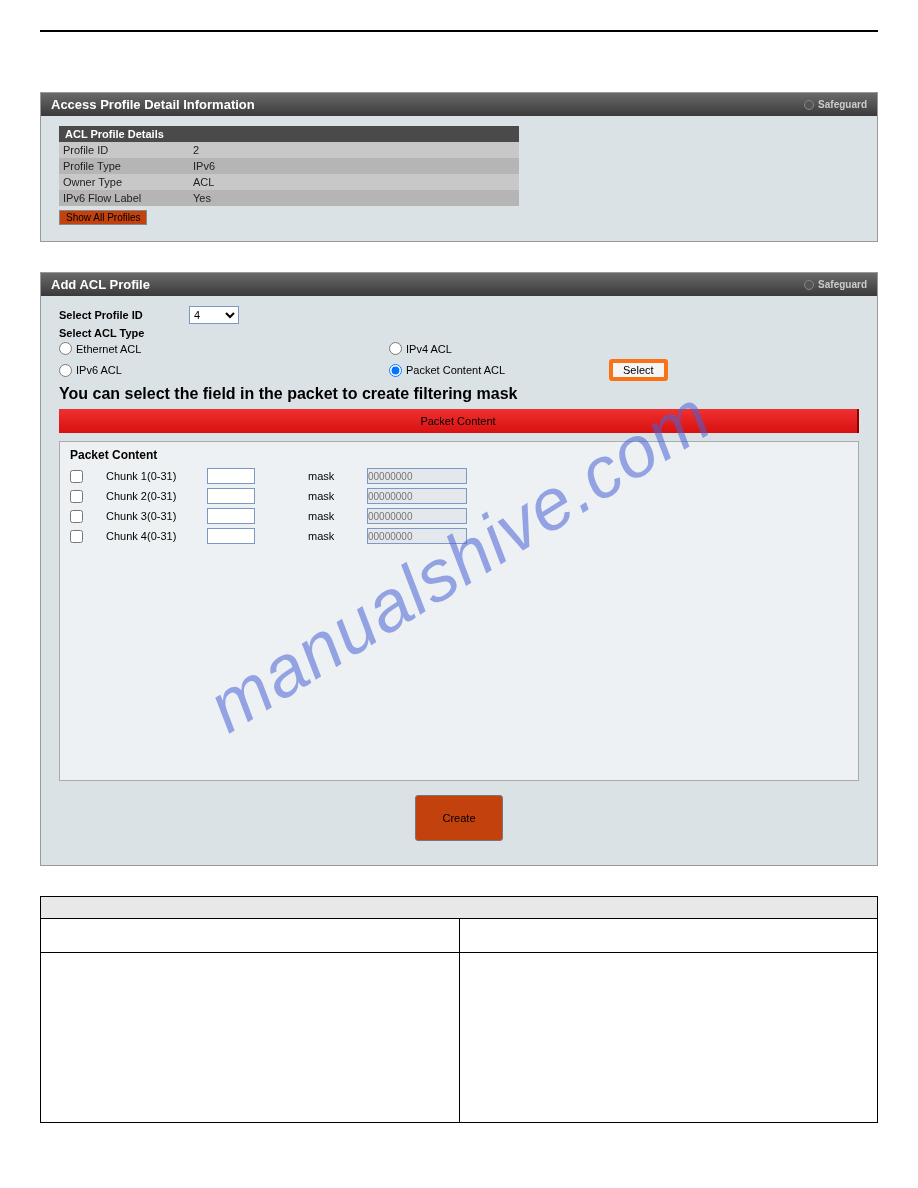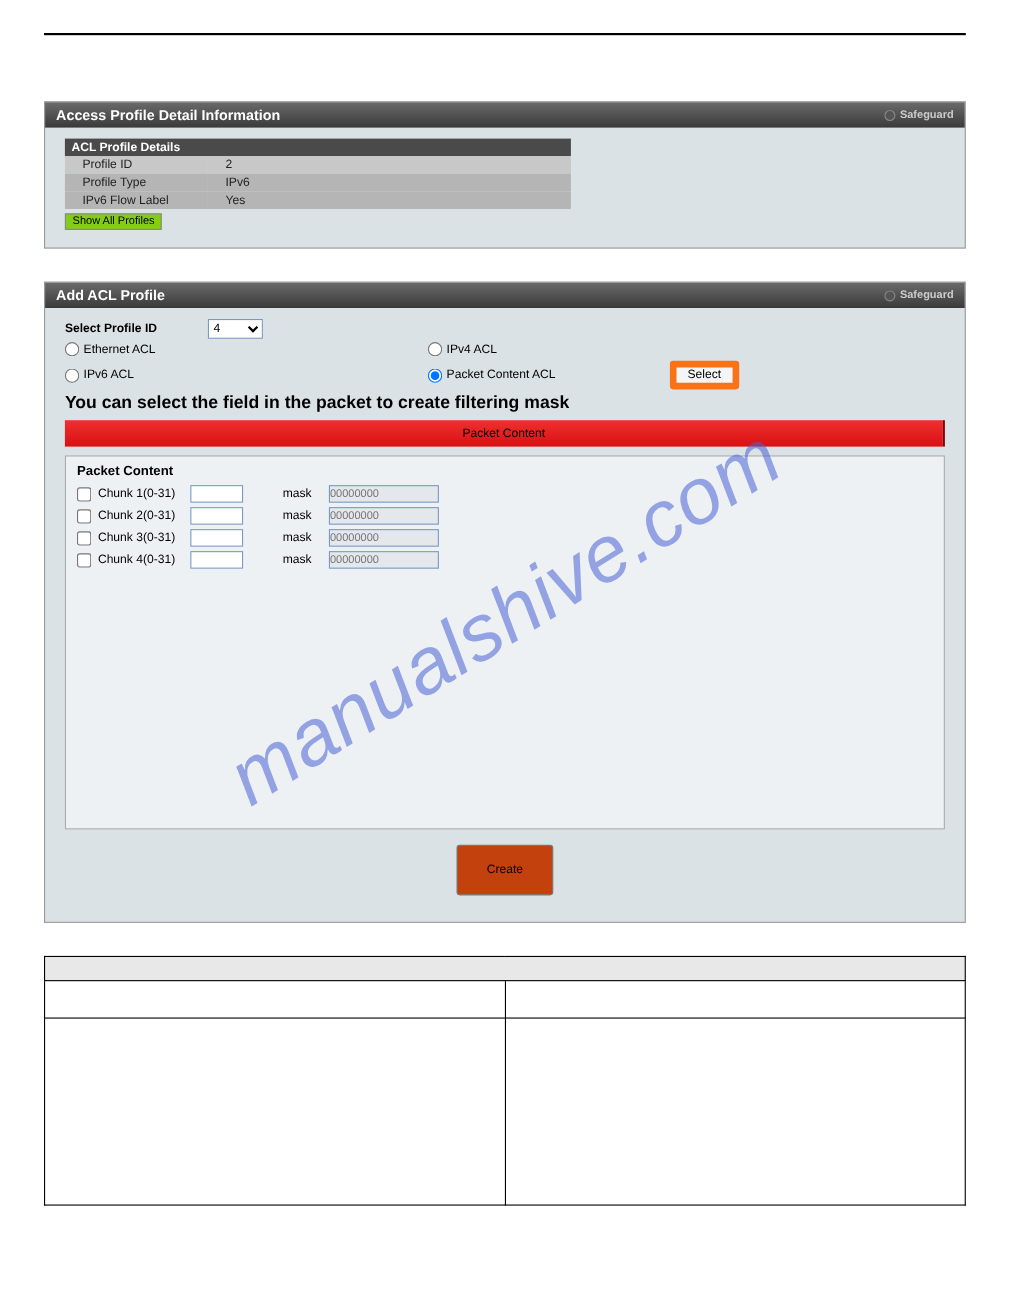--- a/index.html
+++ b/index.html
@@ -51,29 +51,29 @@
   .detail-table th {
     background: #4a4a4a;
     color: #fff;
     font-size: 11px;
     text-align: left;
     padding: 2px 6px;
     font-weight: bold;
   }
   .detail-table td {
     font-size: 11px;
-    padding: 2px 16px;
+    padding: 2px 4px;
     color: #222;
   }
   .detail-table tr.row-a { background: #c8c8c8; }
   .detail-table tr.row-b { background: #b5b5b5; }
   .detail-table td.k { width: 130px; }
   .show-btn {
     margin-top: 4px;
-    background: #84cc16;
+    background: #c2410c;
     border: 1px solid #888;
     font-size: 10px;
     padding: 1px 6px;
     cursor: pointer;
   }
   .form-area { padding: 10px 18px 8px 18px; }
   .form-row { display: flex; align-items: center; margin-bottom: 3px; }
   .form-label-bold { font-weight: bold; font-size: 11px; width: 130px; }
   .select-id {
     width: 50px;
@@ -85,21 +85,21 @@
   .radio-grid {
     display: grid;
     grid-template-columns: 330px 220px auto;
     row-gap: 4px;
     align-items: center;
     margin-bottom: 4px;
   }
   .radio-item { display: flex; align-items: center; gap: 4px; font-size: 11px; }
   .radio-item input { margin: 0; }
   .select-btn {
-    border: 6px solid #f97316;
+    border: 4px solid #f97316;
     background: #f5f5f5;
     border-radius: 3px;
     font-size: 11px;
     padding: 1px 10px;
     cursor: pointer;
     justify-self: start;
   }
   .hint { font-size: 16px; font-weight: bold; margin: 4px 0 6px 0; }
   .red-band {
     background: linear-gradient(to bottom, #f03030, #d81010);
@@ -111,21 +111,21 @@
     border-right: 2px solid #800;
   }
   .pc-box {
     border: 1px solid #aaa;
     background: #eef1f3;
     margin: 0 0 0 0;
     min-height: 340px;
     padding: 6px 10px;
   }
   .pc-title { font-weight: bold; font-size: 12px; margin-bottom: 6px; }
-  .chunk-row { display: flex; align-items: center; gap: 6px; margin-bottom: 4px; font-size: 11px; }
+  .chunk-row { display: flex; align-items: center; gap: 23px; margin-bottom: 4px; font-size: 11px; }
   .chunk-row input[type="checkbox"] { margin: 0; }
   .chunk-label { width: 78px; }
   .chunk-val {
     width: 48px; height: 16px;
     border: 1px solid #7a9ac5;
     font-size: 10px;
     background: #fff;
   }
   .mask-lab { margin-left: 30px; width: 36px; }
   .mask-val {
@@ -203,20 +203,24 @@
             <th colspan="2">ACL Profile Details</th>
           </tr>
       <tr class="row-a">
         <td class="k">Profile ID</td>
         <td>2</td>
       </tr>
       <tr class="row-b">
         <td class="k">Profile Type</td>
         <td>IPv6</td>
       </tr>
+      <tr class="row-a">
+        <td class="k">Owner Type</td>
+        <td>ACL</td>
+      </tr>
       <tr class="row-b">
         <td class="k">IPv6 Flow Label</td>
         <td>Yes</td>
       </tr>
     </tbody>
       </table>
     <button class="show-btn">Show All Profiles</button>
   </div>
 </div>
 
@@ -230,20 +234,23 @@
   </div>
   <div class="form-area">
 
     <div class="form-row">
       <span class="form-label-bold">Select Profile ID</span>
       <select class="select-id">
         <option>4</option>
       </select>
     </div>
 
+    <div class="form-row">
+      <span class="form-label-bold">Select ACL Type</span>
+    </div>
 
     <div class="radio-grid">
       <label class="radio-item">
         <input type="radio" name="acltype" style="">
         <span>Ethernet ACL</span>
       </label>
       <label class="radio-item">
         <input type="radio" name="acltype" style="">
         <span>IPv4 ACL</span>
       </label>

